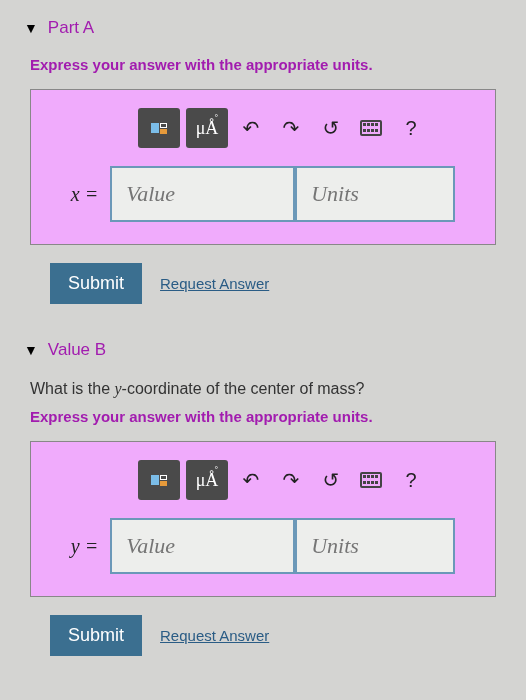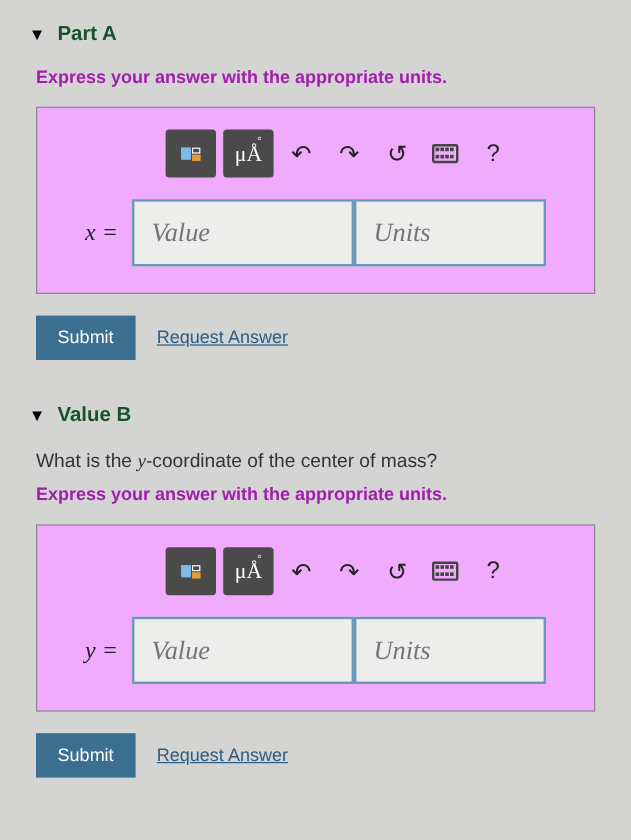--- a/index.html
+++ b/index.html
@@ -20,23 +20,23 @@
     align-items: center;
     gap: 10px;
     margin-bottom: 18px;
   }
   .part-header .tri {
     display: inline-block;
     color: #000;
     font-size: 14px;
   }
   .part-header .title {
-    font-weight: bold;
+    font-weight: normal;
     font-size: 17px;
-    color: #14532d;
+    color: #a21caf;
   }
   .question {
     font-size: 16px;
     color: #333;
     margin: 0 0 8px 6px;
     line-height: 1.4;
   }
   .question .var {
     font-style: italic;
     font-family: Georgia, 'Times New Roman', serif;
@@ -162,22 +162,23 @@
     display: flex;
     align-items: center;
     gap: 18px;
     margin: 0 0 8px 6px;
   }
   .submit-btn {
     background: #3b6f90;
     color: #fff;
     border: none;
     padding: 10px 18px;
-    font-size: 15px;
+    font-size: 18px;
     cursor: pointer;
+    margin-left: 20px;
   }
   .request-link {
     color: #2a5c85;
     text-decoration: underline;
     font-size: 15px;
     cursor: pointer;
     text-align: center;
   }
 </style>
 </head>

